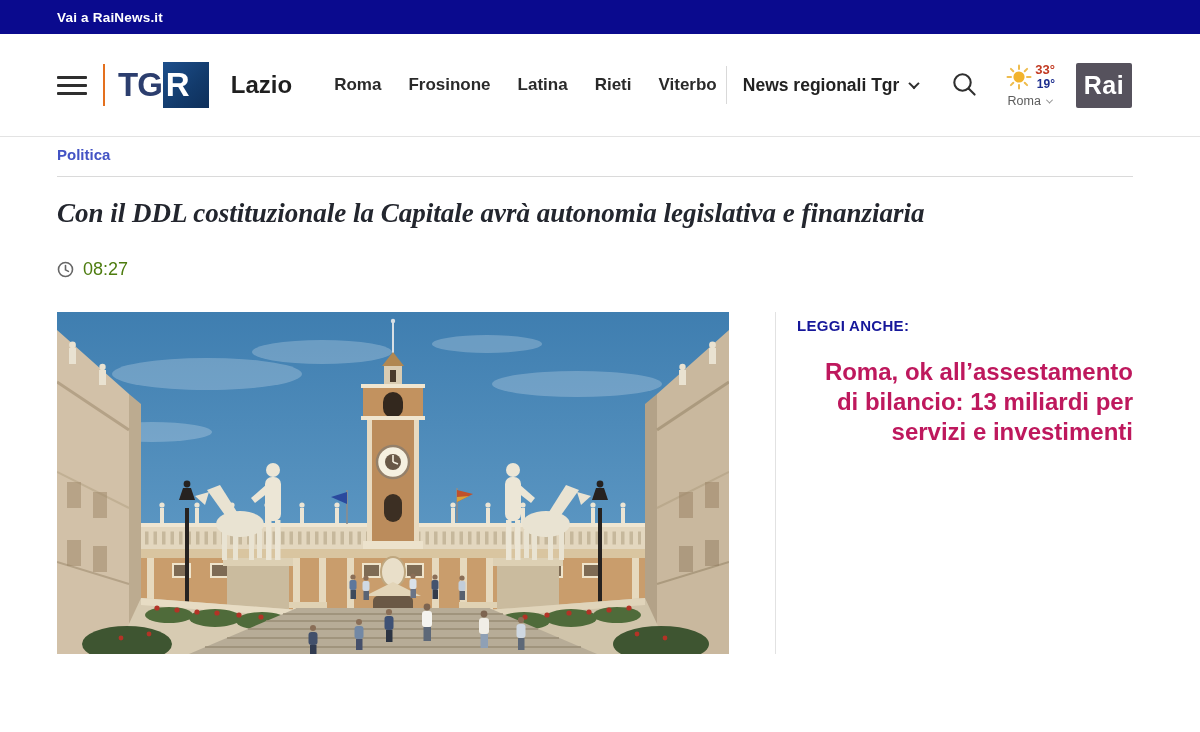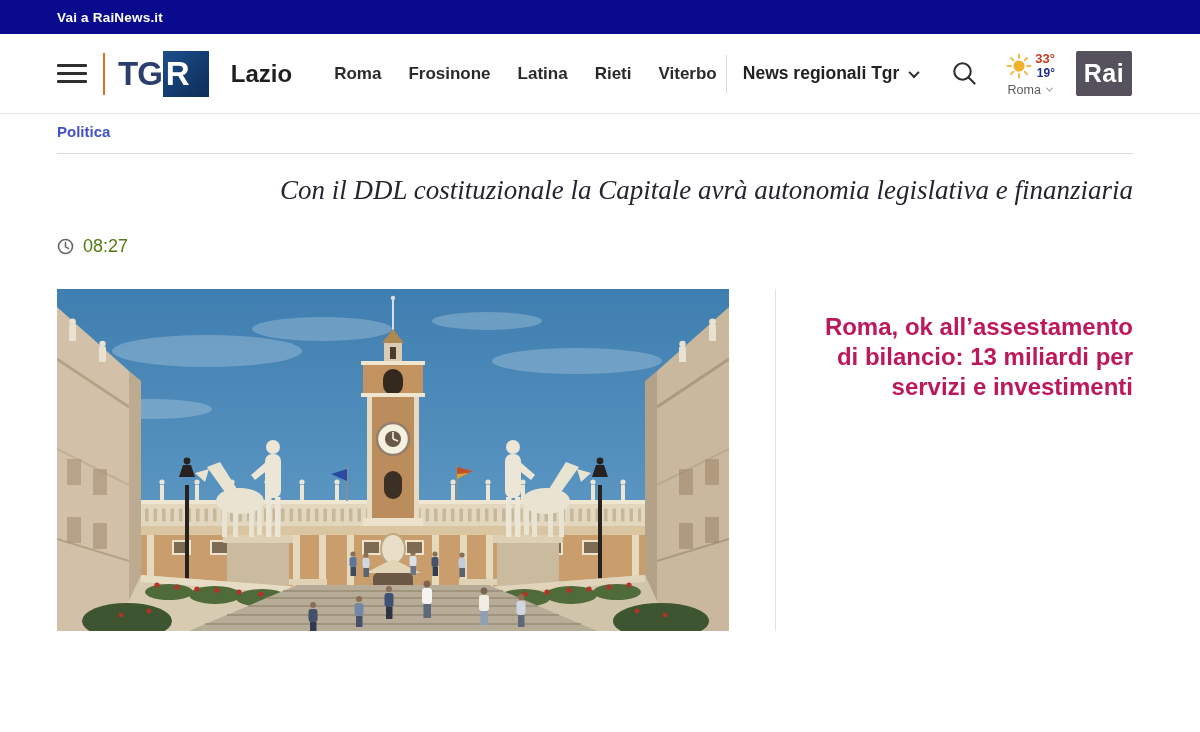--- a/index.html
+++ b/index.html
@@ -10,21 +10,21 @@
     font-family:"Liberation Sans", sans-serif;
     -webkit-font-smoothing:antialiased;
   }
   a { cursor:pointer; }
 
   
   .topbar { height:34px; background:#0a0a8e; display:flex; align-items:center; padding-left:57px; }
   .topbar a { color:#fff; font-size:13.5px; font-weight:700; text-decoration:none; letter-spacing:.2px; }
 
   
-  header { height:80px; background:#fff; border-bottom:1px solid #e3e3e3;
+  header { height:103px; background:#fff; border-bottom:1px solid #e3e3e3;
            display:flex; align-items:center; padding:0 68px 0 57px; }
   .hamburger { width:30px; background:none; border:none; padding:0; cursor:pointer;
                display:flex; flex-direction:column; gap:5px; }
   .hamburger span { display:block; height:3px; background:#2e2e2e; border-radius:1px; }
   .orange-divider { width:2px; height:42px; background:#e4701e; margin:0 13px 0 16px; }
   .tgr-logo { display:flex; align-items:center; text-decoration:none; }
   .tgr-tg { font-size:33px; font-weight:600; color:#2c3e6e; letter-spacing:-1px; }
   .tgr-r-box { width:46px; height:46px; margin-left:1px;
                background:linear-gradient(135deg,#1d4f8c 0%,#123a6b 60%,#0e2f5a 100%);
                color:#fff; font-size:33px; font-weight:600;
@@ -51,21 +51,21 @@
               display:flex; align-items:center; justify-content:center; text-decoration:none; }
 
   
   main { padding:0 67px 0 57px; }
   .category { display:inline-block; margin-top:9px; font-size:15px; font-weight:700;
               color:#4353c4; text-decoration:none; }
   .rule { border:none; border-top:1px solid #dadada; margin:12px 0 0; }
   h1 { margin:25px 0 0; font-family:"Liberation Serif", serif; font-size:45px; font-weight:700;
        color:#20252f; letter-spacing:-0.5px; line-height:1.15; }
   .subtitle { margin:21px 0 0; font-family:"Liberation Serif", serif; font-style:italic;
-              font-size:27px; font-weight:400; color:#23262e;text-align:right; }
+              font-size:27px; font-weight:700; color:#23262e; }
   .meta { margin-top:30px; display:flex; align-items:center; gap:9px; color:#4d7c0f; font-size:18px; }
 
   .content-row { margin-top:32px; display:flex; align-items:stretch; }
   .hero { width:672px; height:342px; margin:0; flex:none; overflow:hidden; }
   .hero svg { display:block; }
   aside { margin-left:46px; border-left:1px solid #e2e2e2; padding-left:21px; flex:1; }
   .leggi { margin-top:5px; color:#16179a; font-weight:700; font-size:15px; letter-spacing:.3px; }
   .related { display:block; margin-top:23px; font-size:24px; font-weight:600; color:#be185d;
              line-height:1.26; text-decoration:none;text-align:right; }
 </style>
@@ -474,16 +474,17 @@
           <g>
               <circle cx="256" cy="316" r="3" fill="#8a6e57"></circle>
               <rect x="251.5" y="320" width="9" height="13" rx="3" fill="#42506b"></rect>
               <rect x="253" y="333" width="6.5" height="9" fill="#313b50"></rect>
             </g>
         </g>
       </svg>
     </figure>
 
     <aside>
+      <div class="leggi">LEGGI ANCHE:</div>
       <a class="related">Roma, ok all’assestamento di bilancio: 13 miliardi per servizi e investimenti</a>
     </aside>
   </div>
 </main>
 
 </body></html>

